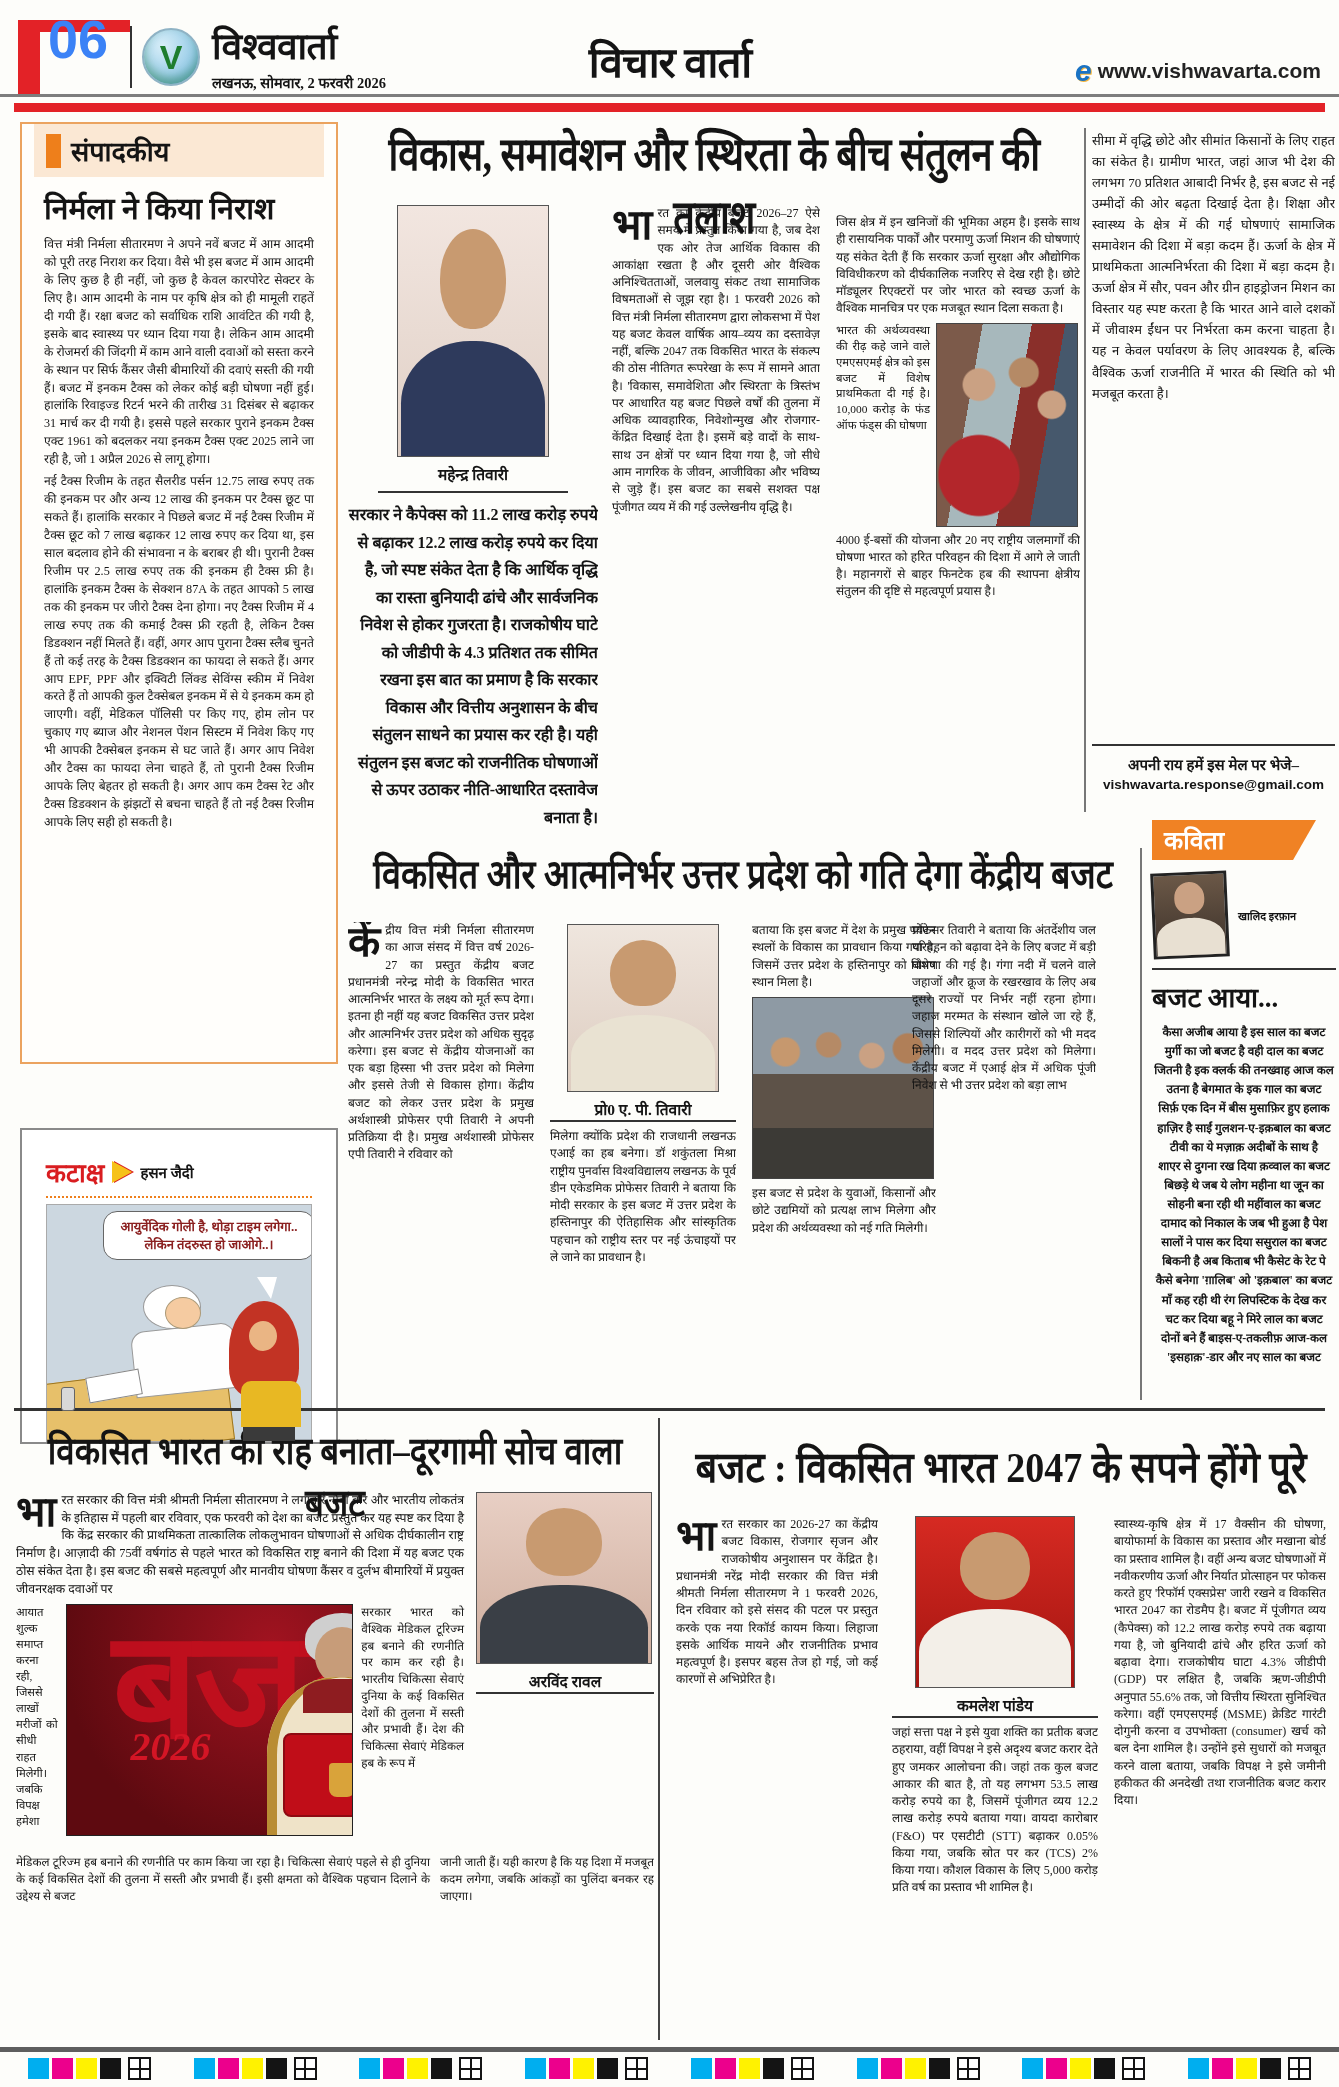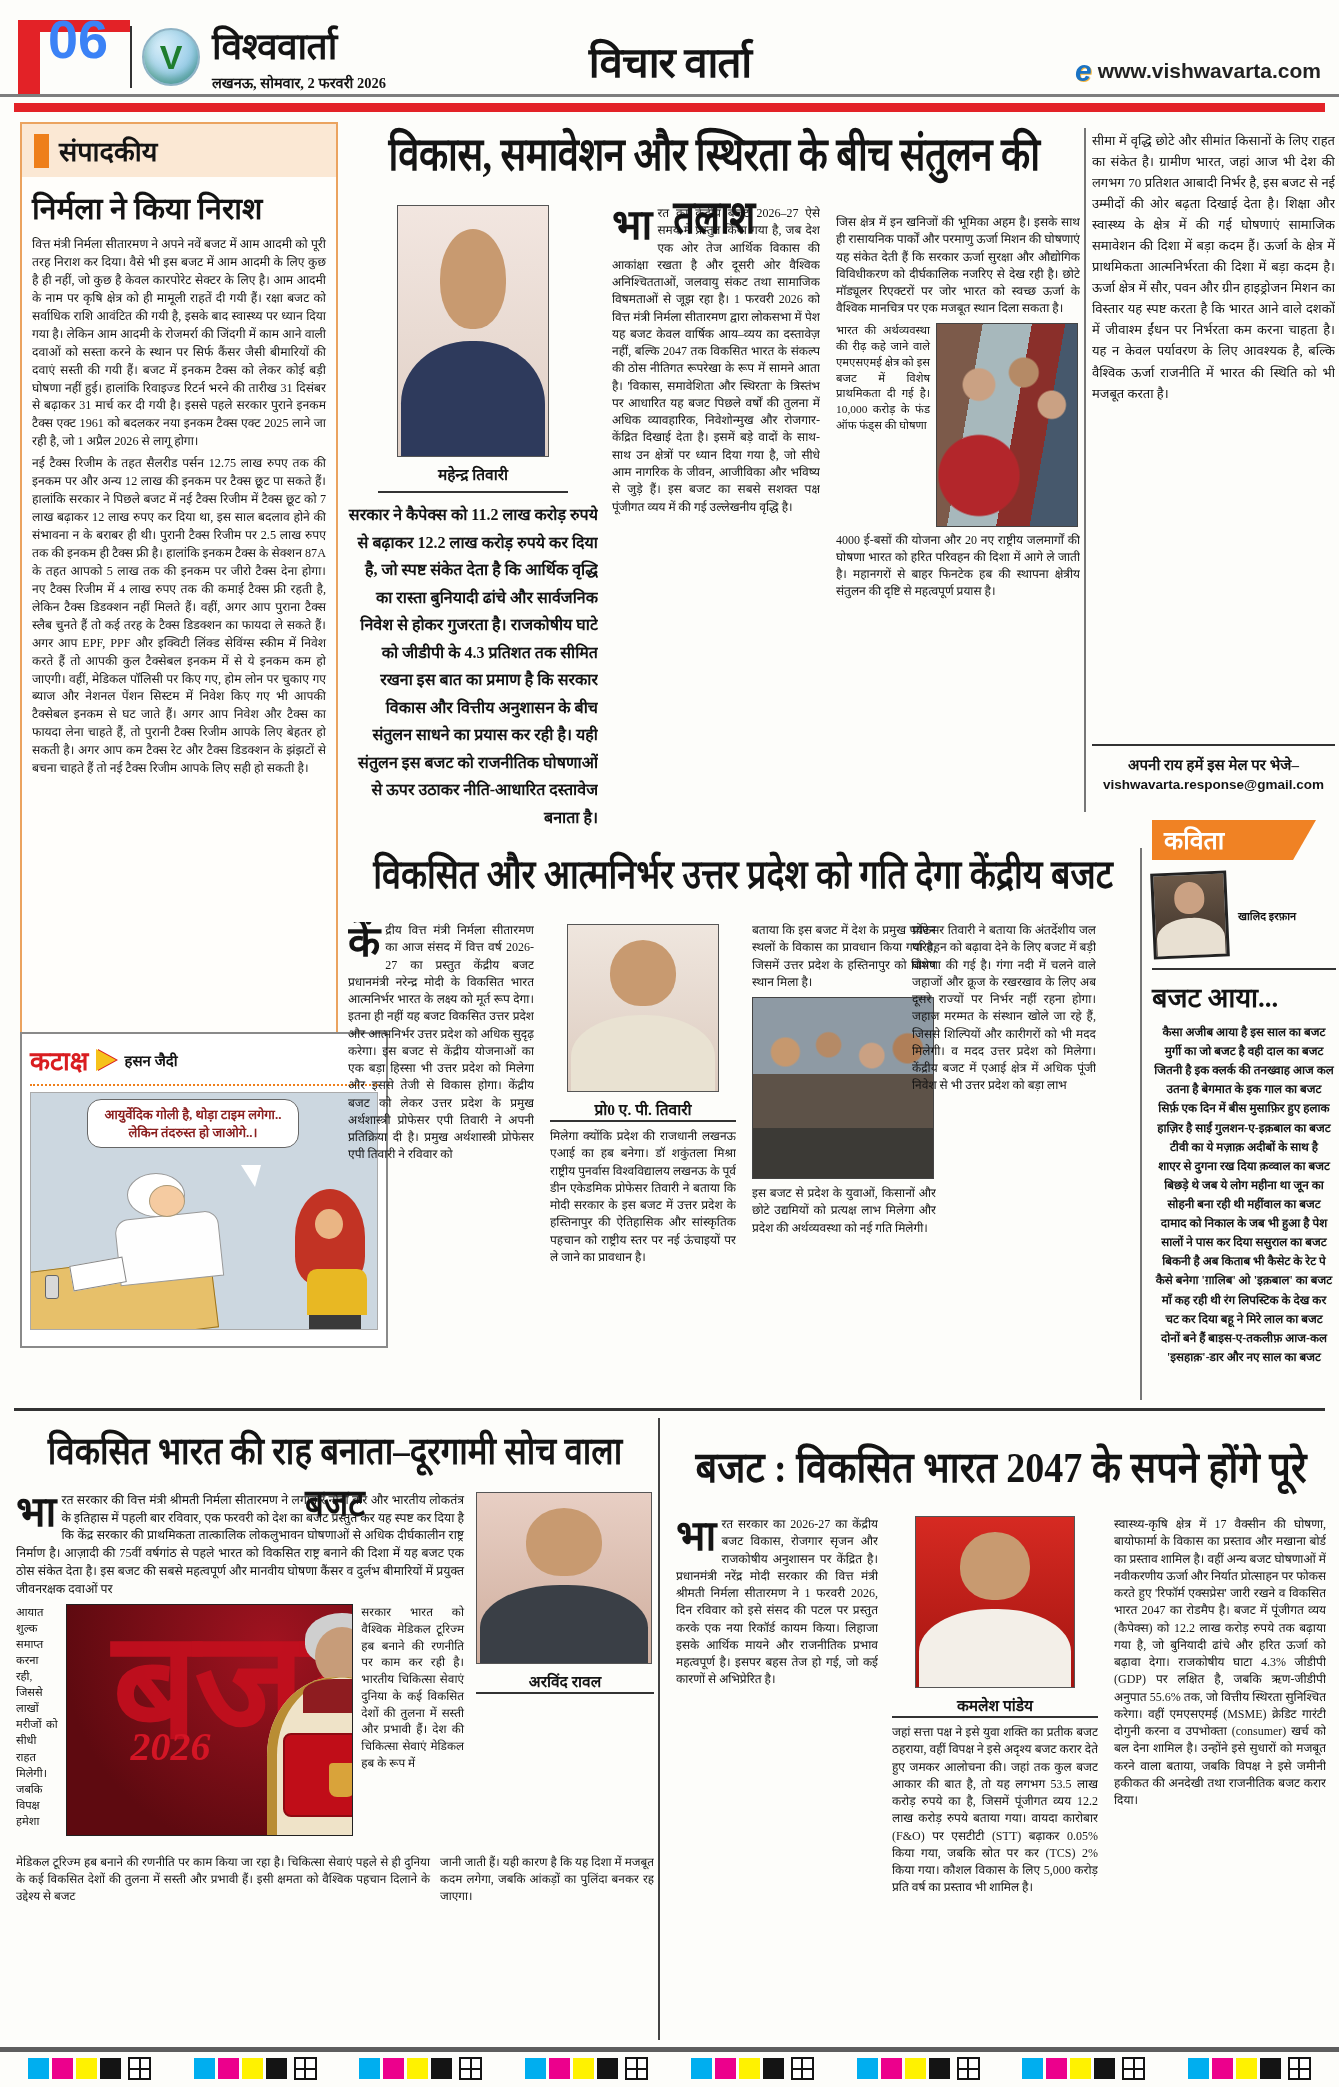--- a/index.html
+++ b/index.html
@@ -23,21 +23,21 @@
   .masthead .mh-title{font-size:37px;font-weight:700;line-height:1.05;letter-spacing:-.5px}
   .masthead .mh-date{font-size:14.5px;font-weight:700;margin-top:5px}
   .hdr-center{left:470px;top:32px;width:400px;text-align:center;font-size:42px;font-weight:700;letter-spacing:-1px}
   .hdr-web{right:18px;top:56px;display:flex;align-items:center;gap:6px;font-family:"Liberation Sans",sans-serif}
   .e-icon{font-size:30px;line-height:1;font-weight:700;font-style:italic;color:#1a73c4;text-shadow:1px 1px 0 #f4b63f}
   .web-url{font-size:21px;font-weight:700;color:#222}
   .hdr-rule{left:0;top:94px;width:1339px;height:3px;background:#7d7d7d}
   .red-rule{left:14px;top:103px;width:1311px;height:9px;background:#e32227}
 
   
-  .edit-box{left:20px;top:122px;width:318px;height:942px;border:2px solid #eba35f;background:#fffefb;padding:0 10px;overflow:hidden}
+  .edit-box{left:20px;top:122px;width:318px;height:942px;border:2px solid #eba35f;background:#fffefb;padding:0 22px;overflow:hidden}
   .edit-head{display:flex;align-items:center;gap:10px;background:#fbe8d4;margin:0 -10px;padding:8px 12px}
   .edit-sq{width:15px;height:34px;background:#ee7f1b}
   .edit-label{font-size:27px;font-weight:700}
   .edit-headline{text-align:left;font-size:30px;font-weight:700;margin:10px 0 8px}
   .edit-body{font-size:12.2px;line-height:1.47}
   .edit-body p+p{margin-top:4px}
 
   
   .main-headline{left:348px;top:120px;width:732px;text-align:center;font-size:38px;font-weight:700;
                  transform:scaleY(1.22);transform-origin:50% 0;letter-spacing:-.5px}
@@ -63,21 +63,21 @@
       radial-gradient(circle at 82% 40%,#caa183 0 8%,transparent 9%),
       radial-gradient(circle at 30% 75%,#b3262b 0 22%,transparent 23%),
       linear-gradient(100deg,#7c5a4a 0 26%,#a7b8bc 26% 54%,#8a2f2a 54% 73%,#46586c 73%)}
   .m-vrule{left:1084px;top:128px;width:2px;height:684px}
   .m-right{left:1092px;top:130px;width:243px;height:606px;font-size:13px;line-height:1.62}
   .mail-block{left:1092px;top:744px;width:243px;border-top:2px solid #333;padding-top:8px;text-align:center}
   .mail-note{font-size:15px;font-weight:700}
   .mail-addr{font-family:"Liberation Sans",sans-serif;font-size:13.5px;font-weight:700;margin-top:3px}
 
   
-  .cart-box{left:20px;top:1032px;width:368px;height:316px;border:2px solid #8a8a8a;background:#fff;padding:8px}
+  .cart-box{left:20px;top:1128px;width:318px;height:316px;border:2px solid #8a8a8a;background:#fff;padding:24px}
   .cart-head{display:flex;align-items:center;gap:8px;border-bottom:2px dotted #ee7f1b;padding-bottom:6px}
   .cart-label{color:#d91d20;font-size:26px;font-weight:700}
   .cart-arrow{width:0;height:0;border-left:20px solid #f6c21a;border-top:11px solid transparent;border-bottom:11px solid transparent;filter:drop-shadow(2px 0 0 #d91d20)}
   .cart-author{font-size:15px;font-weight:700}
   .cart-scene{position:relative;margin-top:6px;height:238px;background:#ccd7e0;overflow:hidden;border:1px solid #aaa}
   .bubble{position:absolute;left:56px;top:6px;width:212px;background:#fff;border:1.5px solid #666;border-radius:14px;
           padding:6px 8px;font-size:13px;font-weight:700;color:#8b2020;text-align:center;line-height:1.35;z-index:3}
   .bubble-tail{position:absolute;left:210px;top:72px;width:0;height:0;border-top:22px solid #fff;border-left:14px solid transparent;border-right:6px solid transparent;z-index:2}
   .desk{position:absolute;left:-6px;top:168px;width:190px;height:78px;background:#e7c06a;transform:rotate(-7deg);border:1px solid #9a7420}
   .paper{position:absolute;left:40px;top:168px;width:54px;height:26px;background:#fff;border:1px solid #888;transform:rotate(-10deg);z-index:2}

